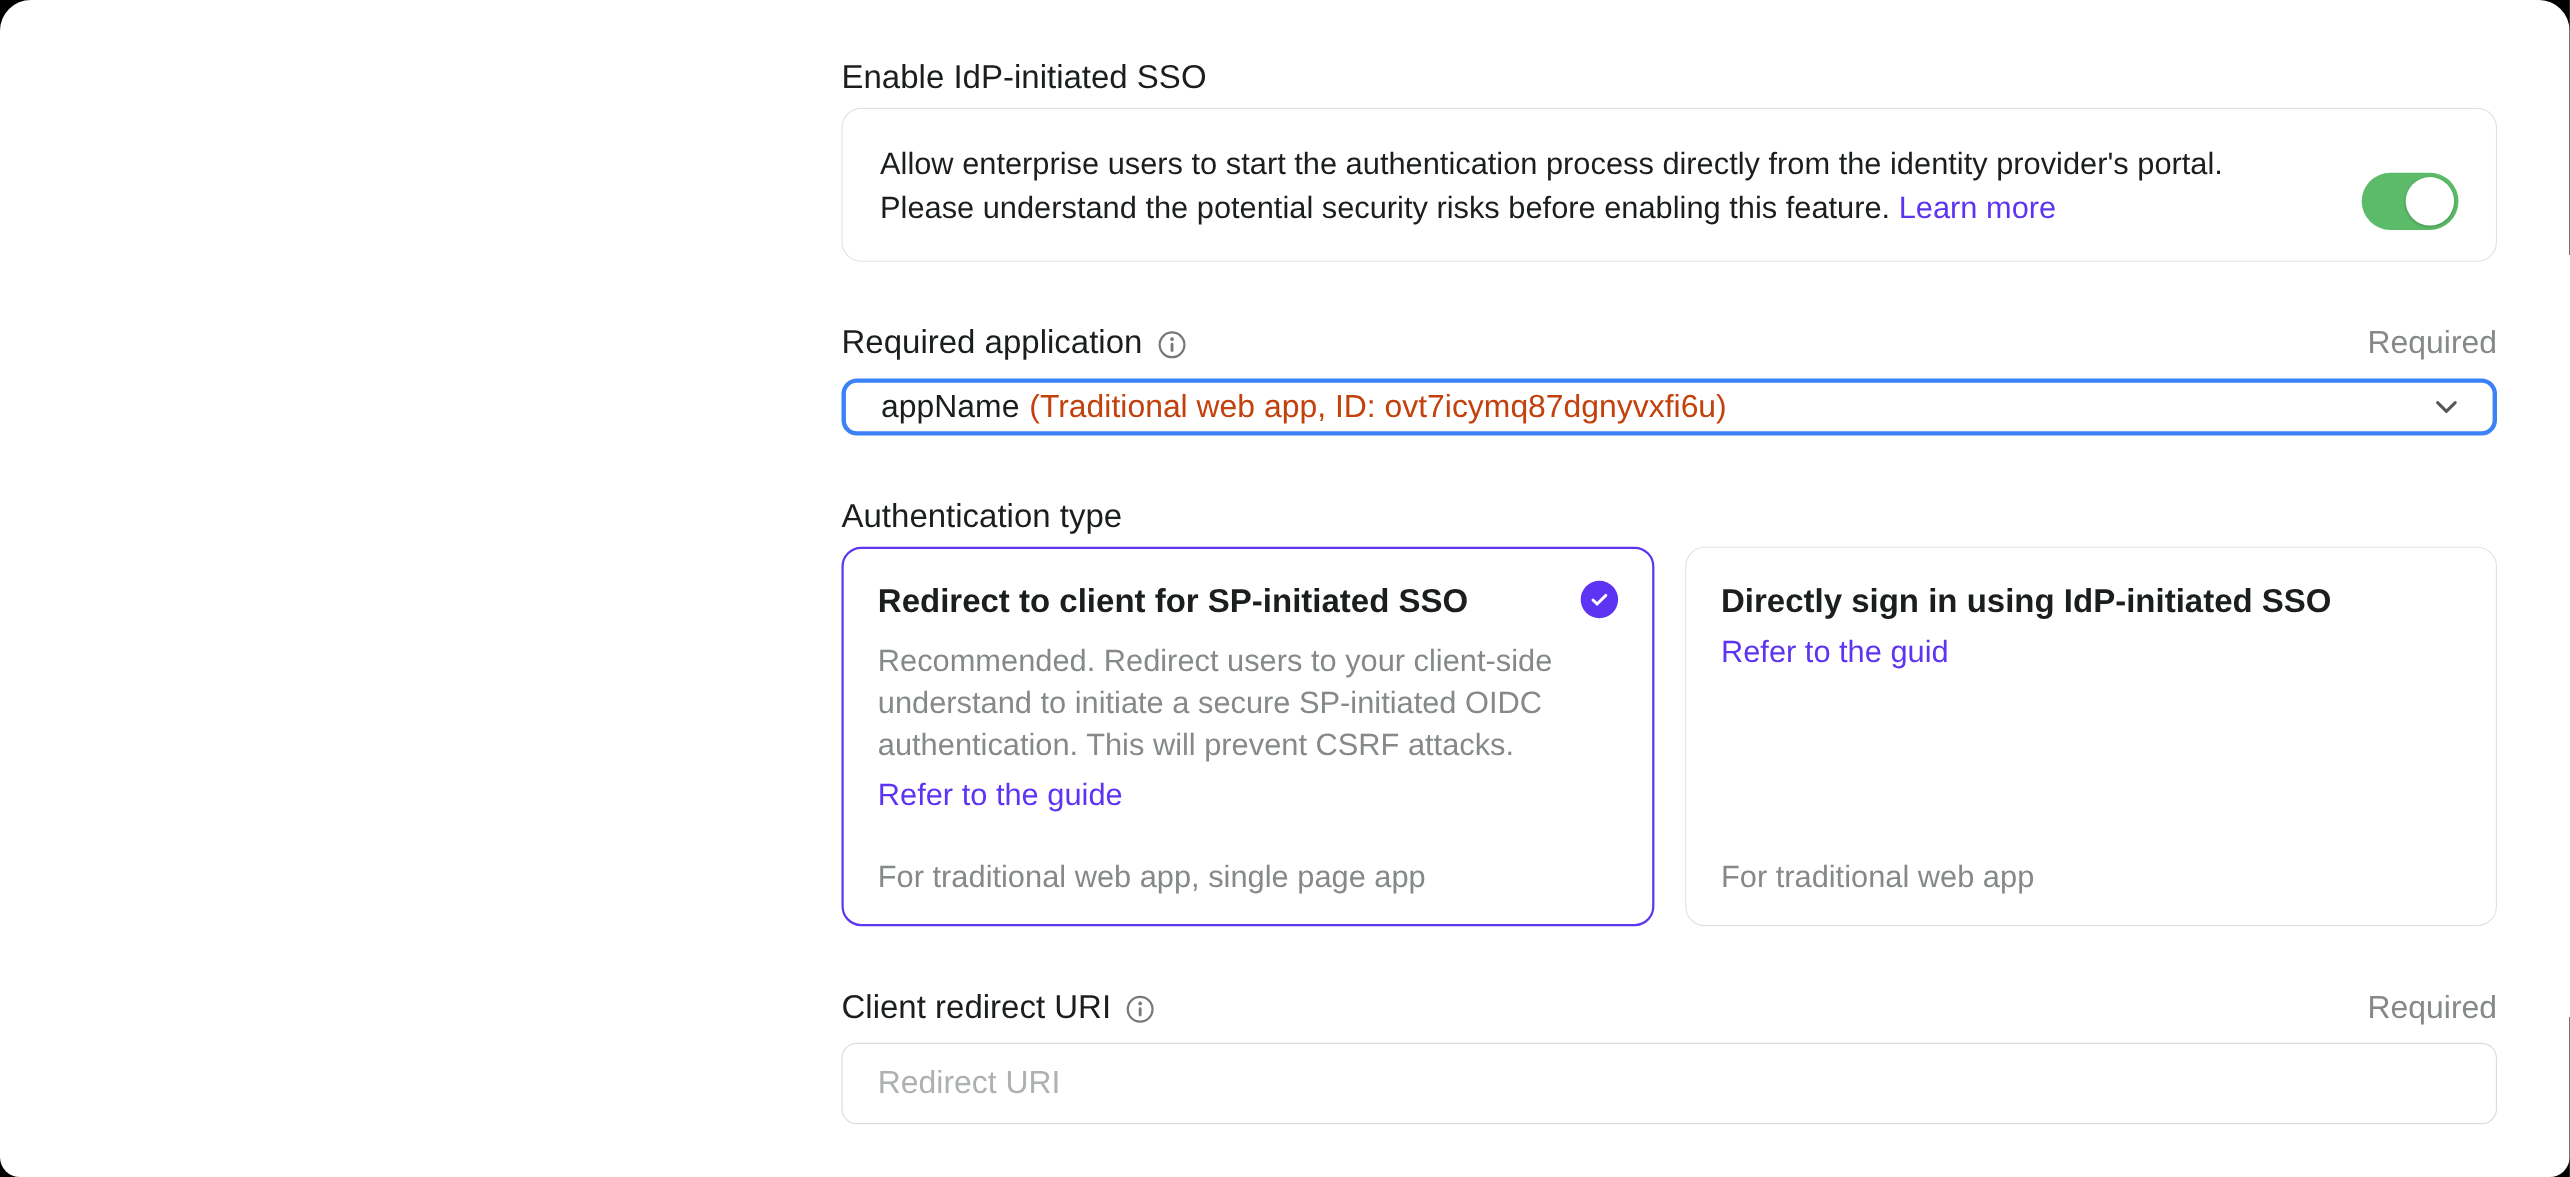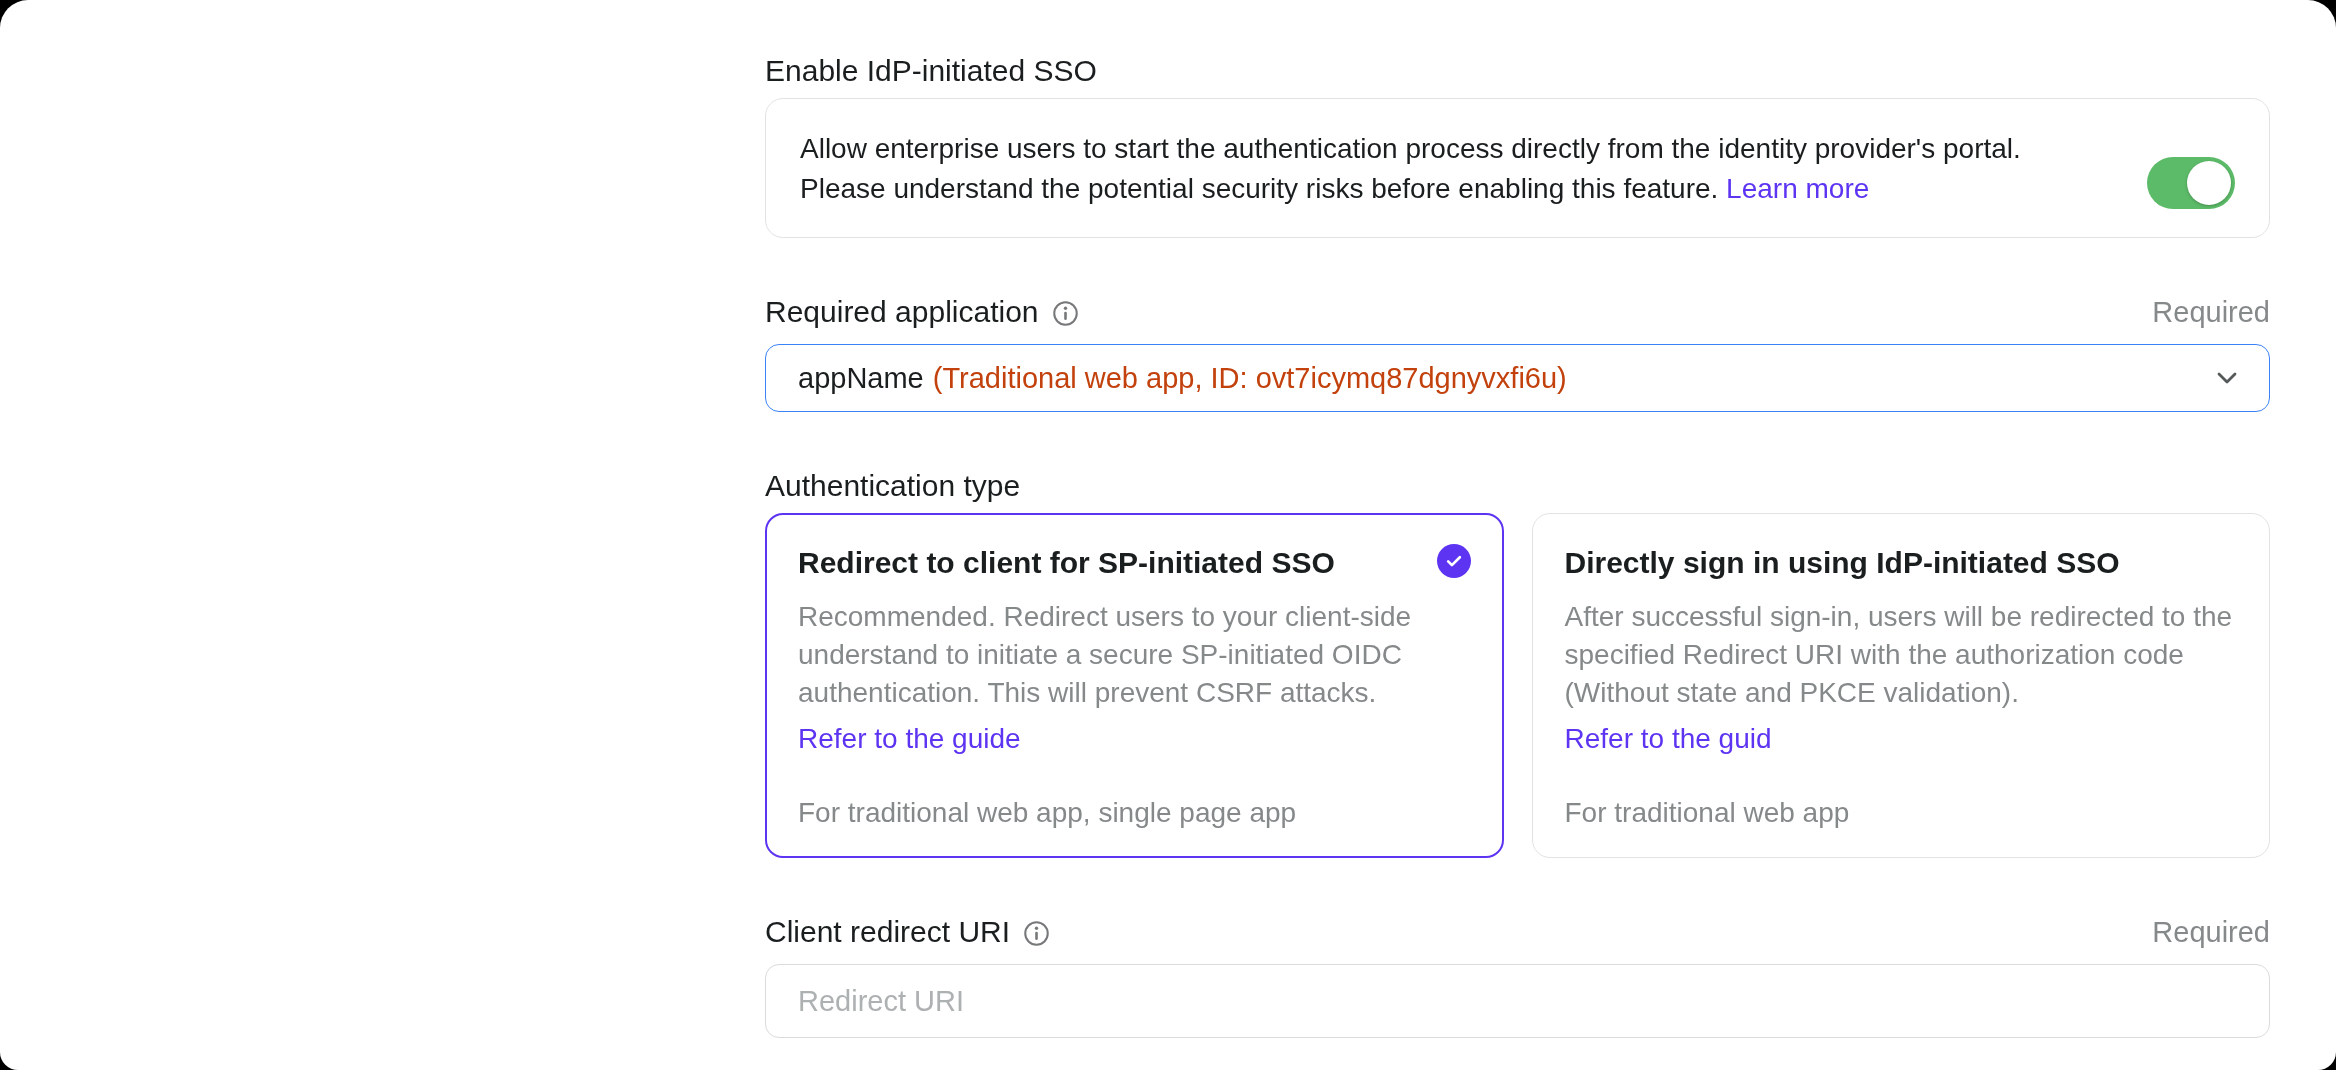--- a/index.html
+++ b/index.html
@@ -101,22 +101,22 @@
     border-radius: 50%;
     background: #ffffff;
     box-shadow: 0 1px 3px rgba(0,0,0,0.25);
   }
 
   
   .select-box {
     position: relative;
     display: flex;
     align-items: center;
-    height: 68px;
-    border: 1px solid #3b82f6;
+    height: 52px;
+    border: 4px solid #3b82f6;
     border-radius: 14px;
     padding: 0 80px 0 32px;
     font-size: 29px;
     color: #1b1e1f;
     cursor: pointer;
     background: #fff;
   }
   .select-box .muted { color: #c2410c; margin-left: 9px; }
   .select-box .chevron {
     position: absolute;
@@ -263,21 +263,20 @@
           </div>
           <div class="card-desc">Recommended. Redirect users to your client-side understand to initiate a secure SP-initiated OIDC authentication. This will prevent CSRF attacks.</div>
           <a class="link card-link">Refer to the guide</a>
           <div class="card-footer">For traditional web app, single page app</div>
         </div>
 
         <div class="radio-card">
           <div class="title-row">
             <span class="card-title">Directly sign in using IdP-initiated SSO</span>
           </div>
-          <div class="card-desc">After successful sign-in, users will be redirected to the specified Redirect URI with the authorization code (Without state and PKCE validation).</div>
           <a class="link card-link">Refer to the guid</a>
           <div class="card-footer">For traditional web app</div>
         </div>
 
       </div>
     </div>
 
     <div class="section">
       <div class="label-row">
         <div class="label-left">

